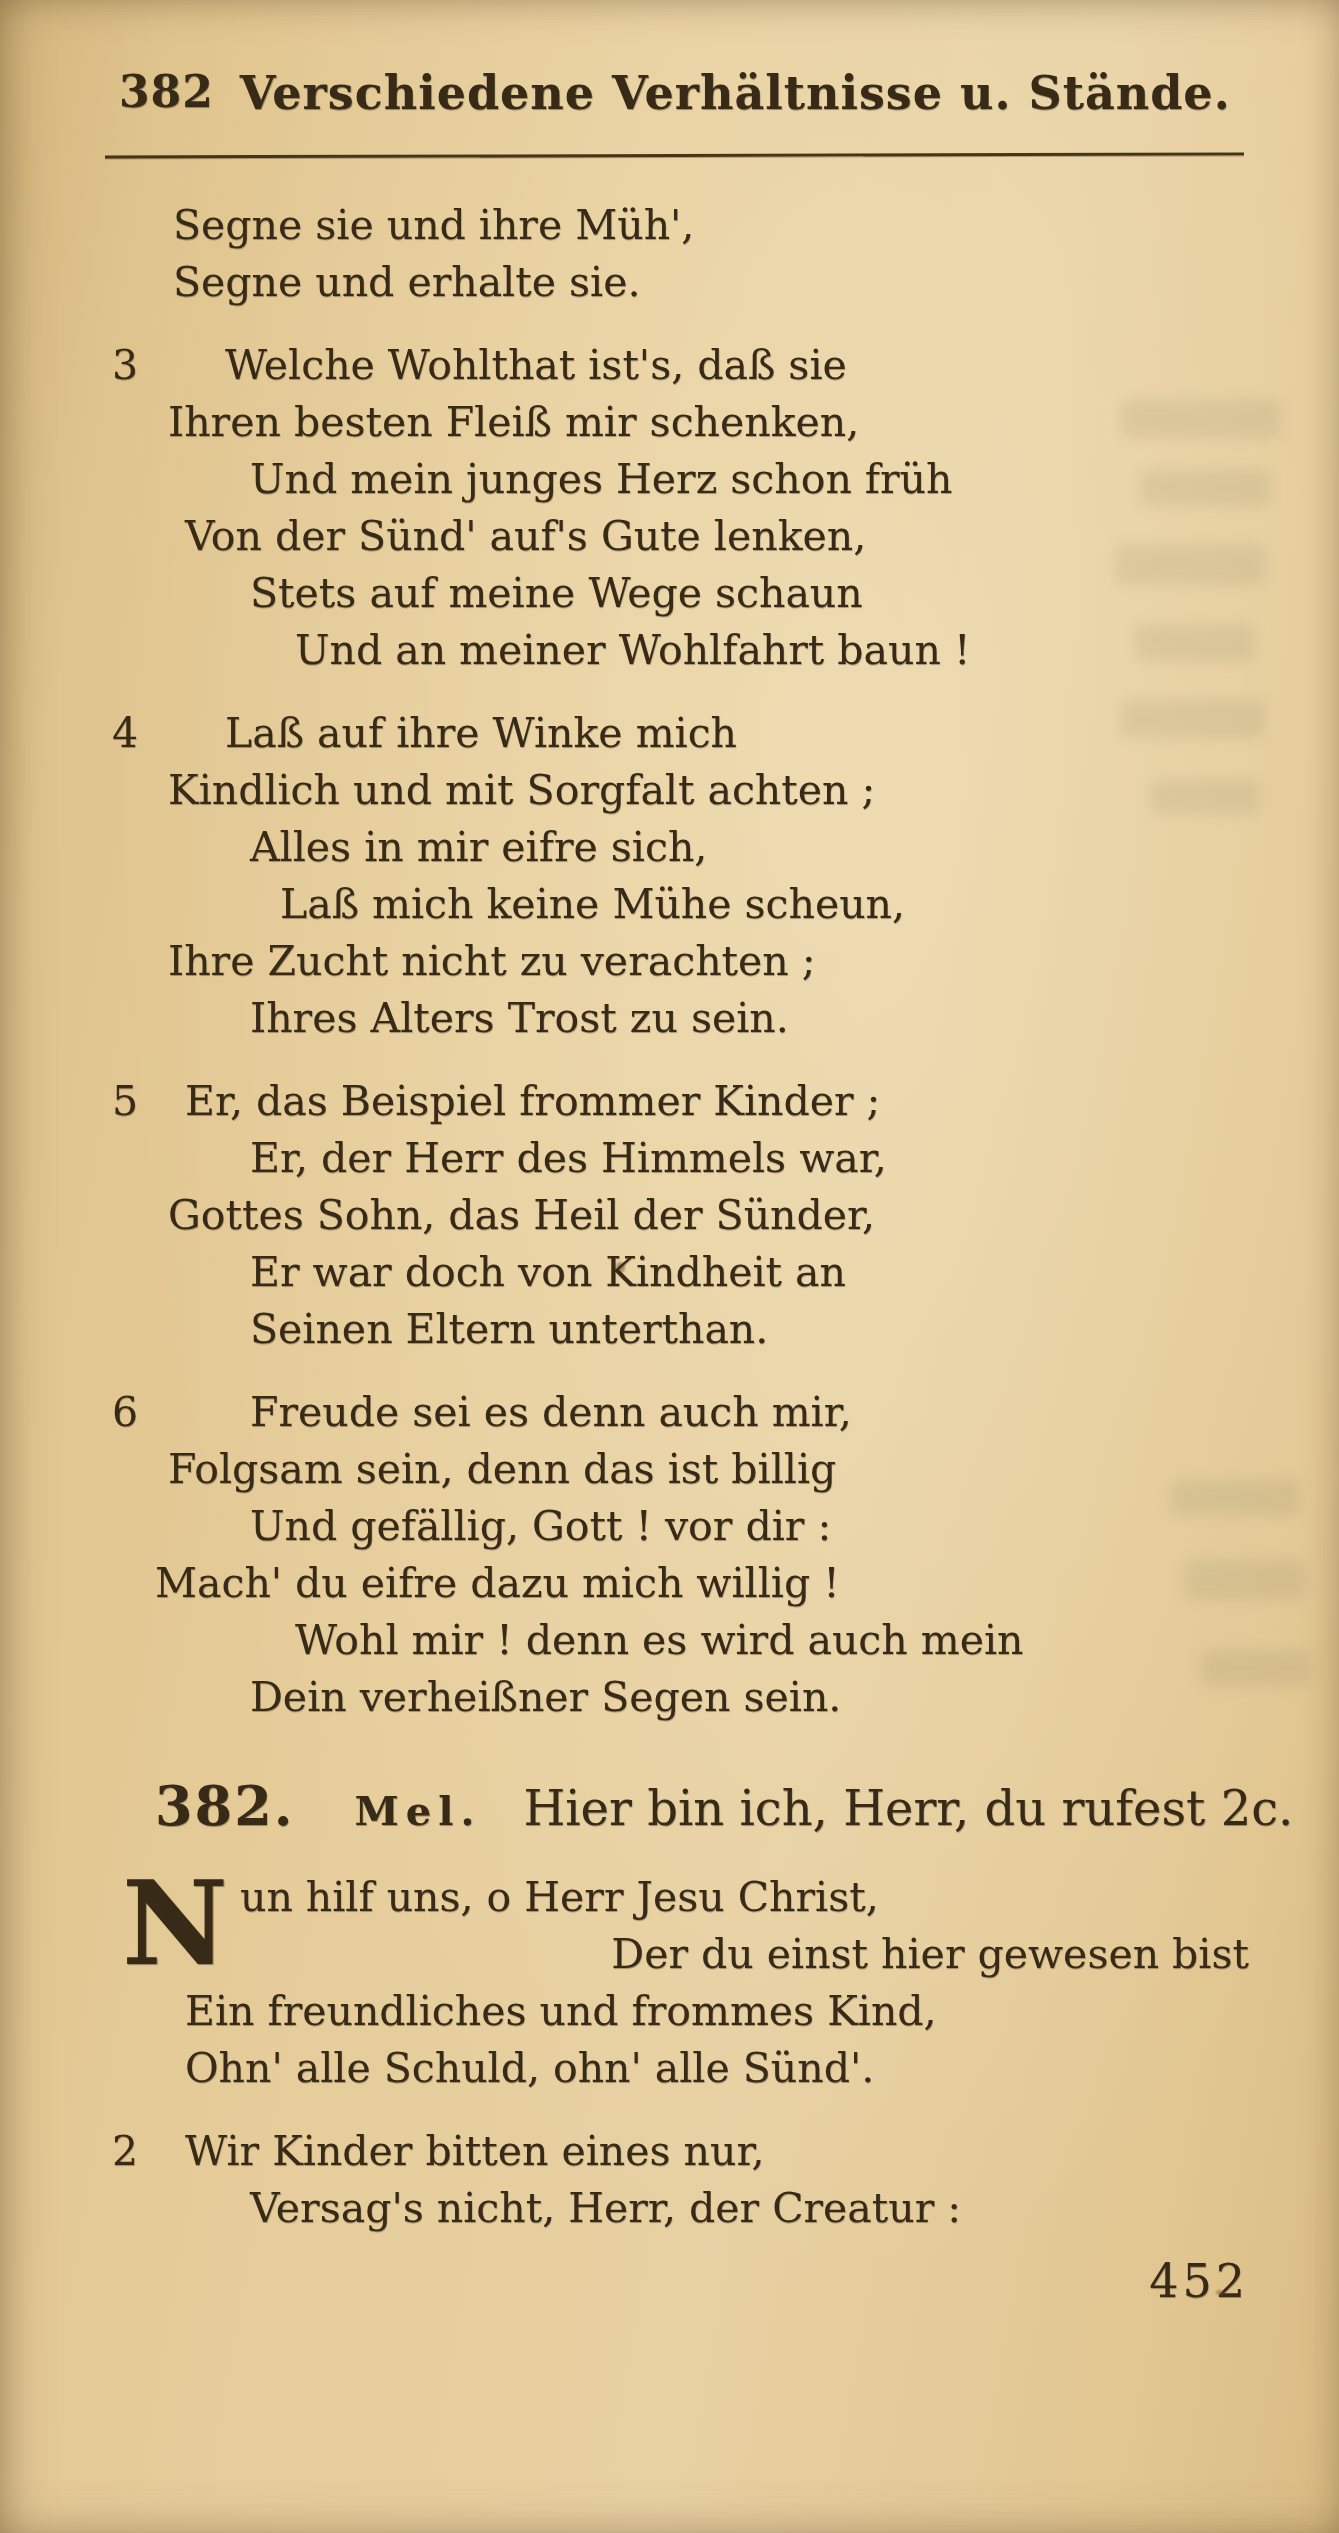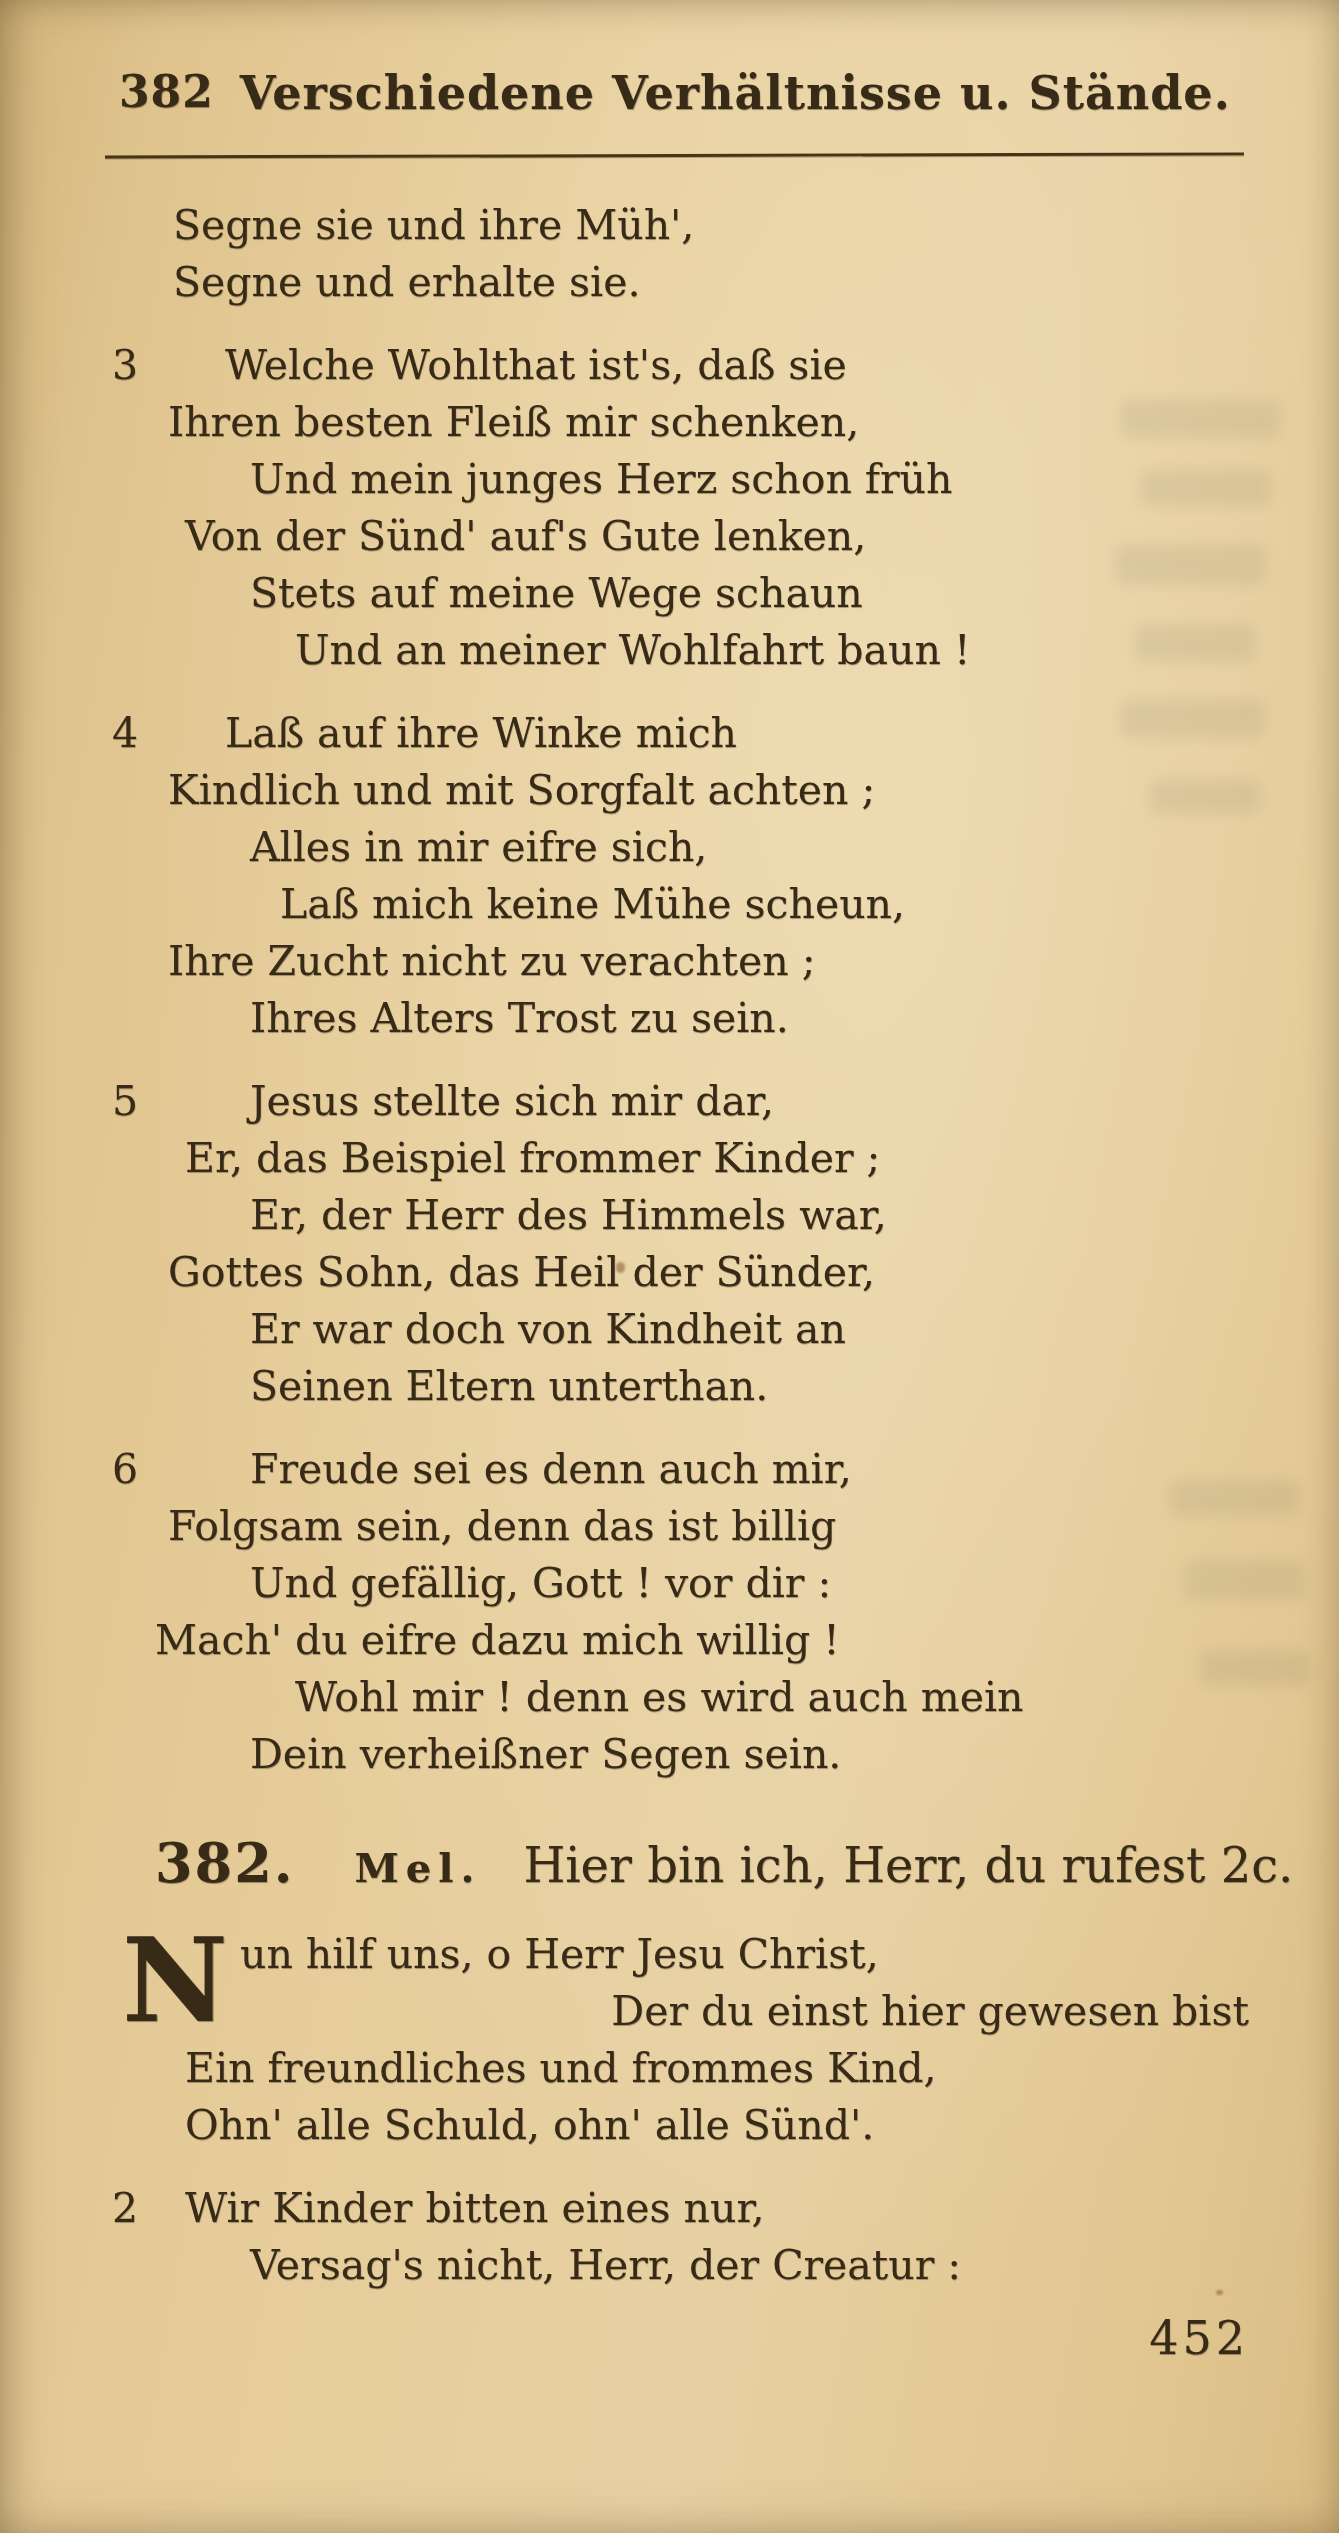--- a/index.html
+++ b/index.html
@@ -125,21 +125,20 @@
       <p class="line in2">Laß auf ihre Winke mich</p>
       <p class="line in0">Kindlich und mit Sorgfalt achten ;</p>
       <p class="line in3">Alles in mir eifre sich,</p>
       <p class="line in4">Laß mich keine Mühe scheun,</p>
       <p class="line in0">Ihre Zucht nicht zu verachten ;</p>
       <p class="line in3">Ihres Alters Trost zu sein.</p>
     </div>
 
     <div class="stanza">
       <span class="vno">5</span>
-      <p class="line in3">Jesus stellte sich mir dar,</p>
       <p class="line in1">Er, das Beispiel frommer Kinder ;</p>
       <p class="line in3">Er, der Herr des Himmels war,</p>
       <p class="line in0">Gottes Sohn, das Heil der Sünder,</p>
       <p class="line in3">Er war doch von Kindheit an</p>
       <p class="line in3">Seinen Eltern unterthan.</p>
     </div>
 
     <div class="stanza">
       <span class="vno">6</span>
       <p class="line in3">Freude sei es denn auch mir,</p>

